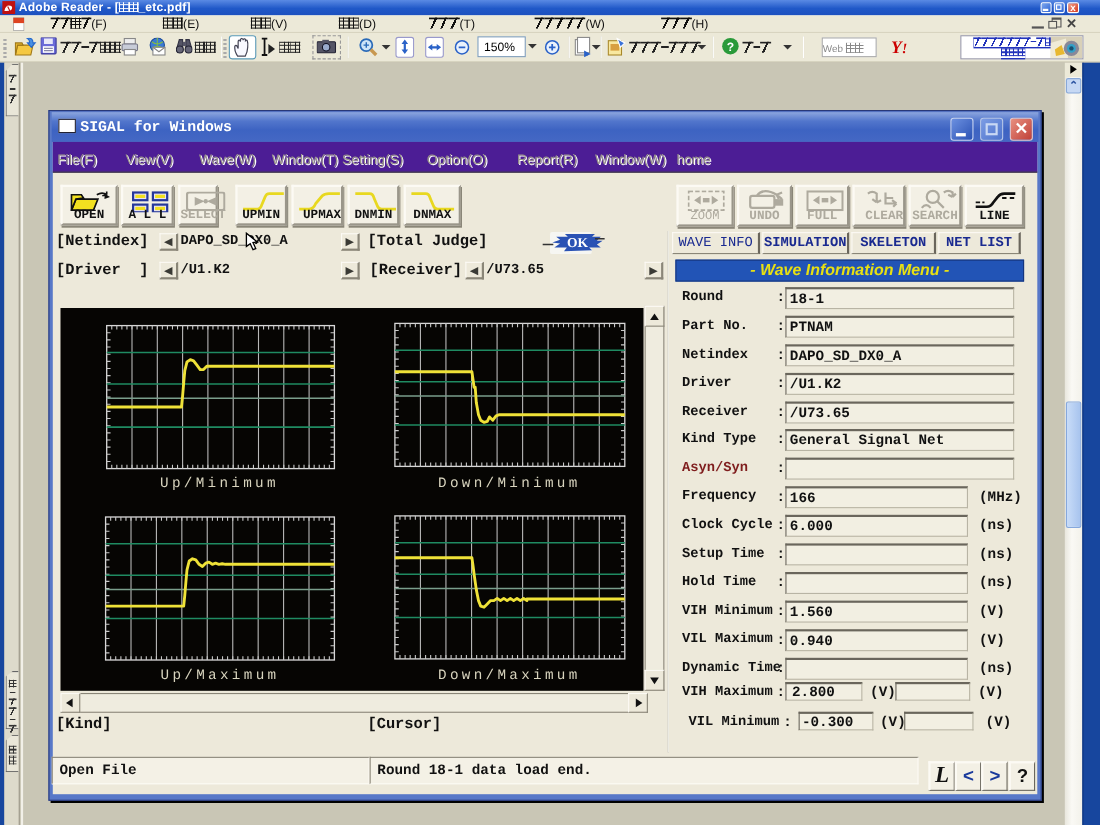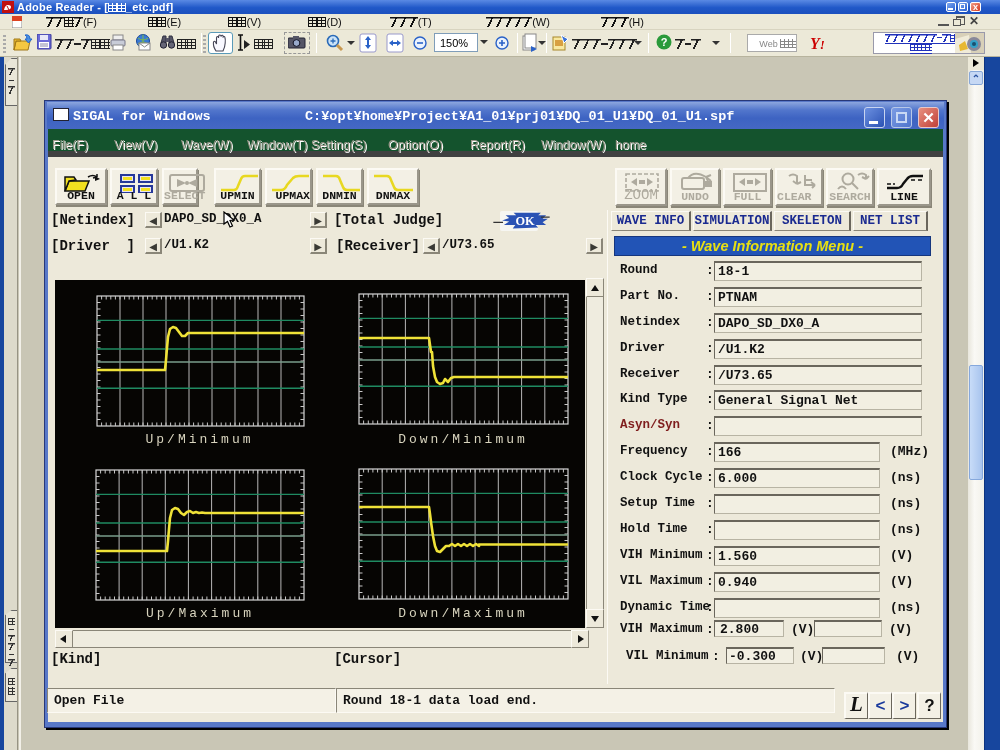--- a/index.html
+++ b/index.html
@@ -136,21 +136,21 @@
       <path d="M9 1 L16 5 L12 9 Z" fill="#3A72D8" stroke="#fff"></path>
     </svg>
 <div class="ab" style="left:572px;top:8px;font-size:11px;color:#222"><span class="a"></span><span class="a"></span><span class="a"></span><span class="a2"></span><span class="a"></span><span class="a"></span><span class="a"></span></div>
 <div class="ab" style="left:634px;top:11px;border:4px solid transparent;border-top:4px solid #333"></div>
 <svg class="ab" style="left:656px;top:4px" width="16" height="16">
       <circle cx="8" cy="8" r="7.5" fill="#2A9A3A"></circle>
       <text x="8" y="12" font-size="11" font-weight="bold" fill="#fff" text-anchor="middle" font-family="Liberation Sans">?</text>
     </svg>
 <div class="ab" style="left:675px;top:8px;font-size:11px;color:#222"><span class="a"></span><span class="a2"></span><span class="a"></span></div>
 <div class="ab" style="left:712px;top:11px;border:4px solid transparent;border-top:4px solid #333"></div>
-<div class="ab" style="left:747px;top:4px;width:50px;height:18px;background:#fff;border:1px solid #AAA;font-size:9px;color:#888;text-align:right;padding-top:4px">Web <span class="k" style="font-size:9px"></span><span class="k" style="font-size:9px"></span></div>
+<div class="ab" style="left:747px;top:4px;width:50px;height:18px;background:#fff;border:1px solid #AAA;font-size:9px;color:#888;text-align:left;padding-top:4px">Web <span class="k" style="font-size:9px"></span><span class="k" style="font-size:9px"></span></div>
 <div class="ab" style="left:810px;top:5px;font-family:'Liberation Serif',serif;font-style:italic;font-weight:bold;font-size:16px;color:#C00">Y<span style="font-size:13px">!</span></div>
 <div class="ab" style="left:873px;top:2px;width:112px;height:22px;background:#fff;border:1px solid #99A"></div>
 <div class="ab" style="left:878px;top:4px;width:86px;font-size:8.5px;color:#2233BB;border-bottom:0px;text-align:center;line-height:9.5px"><span style="box-shadow:0 1px 0 #2233BB"><span class="a"></span><span class="a"></span><span class="a"></span><span class="a"></span><span class="a"></span><span class="a"></span><span class="a"></span><span class="a2"></span><span class="a"></span><span class="k"></span></span><br><span style="box-shadow:0 1px 0 #2233BB"><span class="k"></span><span class="k"></span><span class="k"></span></span></div>
 <svg class="ab" style="left:955px;top:3px" width="29" height="20">
       <rect width="29" height="20" fill="#D8D0B8"></rect>
       <path d="M0 6 L14 2 L16 20 L0 20 Z" fill="#F0EBD8"></path>
       <circle cx="19" cy="11" r="7" fill="#889"></circle>
       <circle cx="19" cy="11" r="4" fill="#33A0C8"></circle>
       <circle cx="19" cy="11" r="2" fill="#1A5070"></circle>
       <path d="M4 12 L10 8 L13 16 L5 18 Z" fill="#E8B830"></path>
@@ -172,30 +172,29 @@
   </div>
 <div class="ab" style="left:968px;top:70px;width:16px;height:680px;background:linear-gradient(90deg,#E8E6DC,#FAF9F5 40%,#F2F1EA)"></div>
 <div class="ab" style="left:969px;top:71px;width:14px;height:14px;background:#C6D8F4;border:1px solid #88A8D8;border-radius:2px;color:#2A52A0;font-weight:bold;font-size:10px;text-align:center;line-height:13px">⌃</div>
 <div class="ab" style="left:969px;top:365px;width:14px;height:115px;background:linear-gradient(90deg,#C8DCF8,#A8C4EE);border:1px solid #86A8DC;border-radius:2px"></div>
 <div class="ab" style="left:984px;top:57px;width:16px;height:693px;background:#17469E;border-left:1px solid #0D3480"></div>
 <div class="ab" style="left:44px;top:100px;width:903px;height:628px;background:#5878C8;border:1px solid #283878;box-shadow:2px 2px 0 #000"></div>
 <div class="ab" style="left:48px;top:129px;width:895px;height:593px;background:#EDE9DA"></div>
 <div class="ab" style="left:47px;top:102px;width:897px;height:27px;background:linear-gradient(180deg,#8CA6DE 0%,#5276CC 30%,#3D63C2 60%,#4568C4 100%)">
 <div class="ab" style="left:6px;top:6px;width:16px;height:13px;background:#fff;border:1px solid #223"></div>
 <div class="ab mono" style="left:26px;top:7px;color:#fff;font-weight:bold;font-size:13.5px">SIGAL for Windows</div>
-<div class="ab mono" style="left:258px;top:7px;color:#fff;font-weight:bold;font-size:13.5px">C:¥opt¥home¥Project¥A1_01¥prj01¥DQ_01_U1¥DQ_01_U1.spf</div>
 <div class="ab" style="left:817px;top:5px;width:21px;height:21px;background:linear-gradient(135deg,#6C90E0,#2B52B4);border:1px solid #C8D4F0;border-radius:3px">
       <div class="ab" style="left:4px;top:13px;width:9px;height:3px;background:#fff"></div>
     </div>
 <div class="ab" style="left:844px;top:5px;width:21px;height:21px;background:linear-gradient(135deg,#7C9CE4,#4E74CC);border:1px solid #B8C8E8;border-radius:3px">
       <div class="ab" style="left:4px;top:4px;width:11px;height:11px;border:2px solid #C8D8F4"></div>
     </div>
 <div class="ab" style="left:871px;top:5px;width:21px;height:21px;background:linear-gradient(135deg,#E89080,#C04038);border:1px solid #E8C8C8;border-radius:3px;color:#fff;font-size:15px;font-weight:bold;text-align:center;line-height:19px">✕</div>
 </div>
-<div class="ab" style="left:48px;top:129px;width:895px;height:28px;background:#14532d;border-bottom:6px solid #404040">
+<div class="ab" style="left:48px;top:129px;width:895px;height:28px;background:#4c1d95;border-bottom:1px solid #404040">
 <div class="ab" style="left:4px;top:9px;font-size:12.5px;color:#9B978A;text-shadow:1px 1px 0 #fff">File(F)</div>
 <div class="ab" style="left:66px;top:9px;font-size:12.5px;color:#9B978A;text-shadow:1px 1px 0 #fff">View(V)</div>
 <div class="ab" style="left:133px;top:9px;font-size:12.5px;color:#9B978A;text-shadow:1px 1px 0 #fff">Wave(W)</div>
 <div class="ab" style="left:199px;top:9px;font-size:12.5px;color:#9B978A;text-shadow:1px 1px 0 #fff">Window(T)</div>
 <div class="ab" style="left:263px;top:9px;font-size:12.5px;color:#9B978A;text-shadow:1px 1px 0 #fff">Setting(S)</div>
 <div class="ab" style="left:340px;top:9px;font-size:12.5px;color:#9B978A;text-shadow:1px 1px 0 #fff">Option(O)</div>
 <div class="ab" style="left:422px;top:9px;font-size:12.5px;color:#9B978A;text-shadow:1px 1px 0 #fff">Report(R)</div>
 <div class="ab" style="left:493px;top:9px;font-size:12.5px;color:#9B978A;text-shadow:1px 1px 0 #fff">Window(W)</div>
 <div class="ab" style="left:567px;top:9px;font-size:12.5px;color:#9B978A;text-shadow:1px 1px 0 #fff">home</div>
 </div>
@@ -256,21 +255,21 @@
       <path d="M1 3 L14 3 Q17 3 18 7 L21 14 Q22 17 25 17 L40 17" fill="none" stroke="#E8D820" stroke-width="2.5"></path>
     </svg>
     <div class="ab mono" style="left:0;right:0;bottom:1px;text-align:center;font-weight:bold;font-size:11.5px;color:#111">DNMAX</div>
   </div>
 <div class="ab" style="left:615px;top:168px;width:52px;height:38px;background:#F3F0E5;border-top:2px solid #FCFAF4;border-left:2px solid #FCFAF4;border-right:2px solid #9A968A;border-bottom:2px solid #9A968A;box-shadow:1px 2px 0 #8A8678">
     <svg class="ab" style="left:8px;top:3px" width="34" height="19">
       <rect x="1" y="1" width="32" height="17" fill="none" stroke="#AEAA9E" stroke-width="1.6" stroke-dasharray="4 2"></rect>
       <path d="M6 9 L12 5 V13 Z M28 9 L22 5 V13 Z" fill="#AEAA9E"></path>
       <rect x="14" y="7" width="6" height="4" fill="#AEAA9E"></rect>
     </svg>
-    <div class="ab mono" style="left:0;right:0;bottom:1px;text-align:center;font-weight:normal;font-size:14px;color:#AEAA9E">ZOOM</div>
+    <div class="ab mono" style="left:0;right:0;bottom:1px;text-align:center;font-weight:normal;font-size:11px;color:#AEAA9E">ZOOM</div>
   </div>
 <div class="ab" style="left:670px;top:168px;width:50px;height:38px;background:#F3F0E5;border-top:2px solid #FCFAF4;border-left:2px solid #FCFAF4;border-right:2px solid #9A968A;border-bottom:2px solid #9A968A;box-shadow:1px 2px 0 #8A8678">
     <svg class="ab" style="left:8px;top:2px" width="34" height="20">
       <rect x="2" y="6" width="22" height="11" rx="2" fill="none" stroke="#AEAA9E" stroke-width="2"></rect>
       <path d="M8 6 Q14 -2 26 5 L31 9 M26 5 L31 3 M26 5 L28 9" stroke="#AEAA9E" stroke-width="2" fill="none"></path>
       <rect x="24" y="9" width="8" height="6" fill="#AEAA9E"></rect>
     </svg>
     <div class="ab mono" style="left:0;right:0;bottom:1px;text-align:center;font-weight:bold;font-size:11.5px;color:#AEAA9E">UNDO</div>
   </div>
 <div class="ab" style="left:723px;top:168px;width:49px;height:38px;background:#F3F0E5;border-top:2px solid #FCFAF4;border-left:2px solid #FCFAF4;border-right:2px solid #9A968A;border-bottom:2px solid #9A968A;box-shadow:1px 2px 0 #8A8678">
@@ -278,21 +277,21 @@
       <rect x="1" y="1" width="32" height="17" fill="none" stroke="#AEAA9E" stroke-width="2"></rect>
       <path d="M6 9 L12 5 V13 Z M28 9 L22 5 V13 Z" fill="#AEAA9E"></path>
       <rect x="14" y="7" width="6" height="4" fill="#AEAA9E"></rect>
     </svg>
     <div class="ab mono" style="left:0;right:0;bottom:1px;text-align:center;font-weight:bold;font-size:11.5px;color:#AEAA9E">FULL</div>
   </div>
 <div class="ab" style="left:775px;top:168px;width:48px;height:38px;background:#F3F0E5;border-top:2px solid #FCFAF4;border-left:2px solid #FCFAF4;border-right:2px solid #9A968A;border-bottom:2px solid #9A968A;box-shadow:1px 2px 0 #8A8678">
     <svg class="ab" style="left:8px;top:2px" width="34" height="20">
       <path d="M4 4 Q8 1 12 4 L12 12 M12 12 L8 9 M12 12 L16 10 M20 3 L20 13 L30 13 M20 8 L27 8 M30 13 L26 10 M30 13 L27 16" stroke="#AEAA9E" stroke-width="2" fill="none"></path>
     </svg>
-    <div class="ab mono" style="left:0;right:0;bottom:1px;text-align:left;font-weight:bold;font-size:11.5px;color:#AEAA9E">CLEAR</div>
+    <div class="ab mono" style="left:0;right:0;bottom:1px;text-align:right;font-weight:bold;font-size:11.5px;color:#AEAA9E">CLEAR</div>
   </div>
 <div class="ab" style="left:826px;top:168px;width:48px;height:38px;background:#F3F0E5;border-top:2px solid #FCFAF4;border-left:2px solid #FCFAF4;border-right:2px solid #9A968A;border-bottom:2px solid #9A968A;box-shadow:1px 2px 0 #8A8678">
     <svg class="ab" style="left:8px;top:1px" width="34" height="21">
       <circle cx="12" cy="8" r="5.5" fill="none" stroke="#AEAA9E" stroke-width="2"></circle>
       <path d="M16 12 L22 18 M2 18 Q6 13 10 18 M22 4 Q26 1 30 4 L30 8 M30 8 L26 6 M30 8 L33 5" stroke="#AEAA9E" stroke-width="2" fill="none"></path>
     </svg>
     <div class="ab mono" style="left:0;right:0;bottom:1px;text-align:center;font-weight:bold;font-size:11.5px;color:#AEAA9E">SEARCH</div>
   </div>
 <div class="ab" style="left:877px;top:168px;width:54px;height:38px;background:#F3F0E5;border-top:2px solid #FCFAF4;border-left:2px solid #FCFAF4;border-right:2px solid #9A968A;border-bottom:2px solid #9A968A;box-shadow:1px 2px 0 #8A8678">
     <svg class="ab" style="left:6px;top:2px" width="40" height="20">
@@ -408,21 +407,21 @@
 <div class="ab" style="left:55px;top:630px;width:534px;height:18px;background:#EFECDF;border:1px solid #8A8678;border-left:none"></div>
 <div class="ab" style="left:55px;top:630px;width:18px;height:18px;background:#EDE9DA;border:1px solid #8A8678;border-top-color:#FCFAF4;border-left-color:#FCFAF4">
     <div class="ab" style="left:4px;top:4px;border:4.5px solid transparent;border-right:6px solid #111;border-left:none"></div>
   </div>
 <div class="ab" style="left:571px;top:630px;width:18px;height:18px;background:#EDE9DA;border:1px solid #8A8678;border-top-color:#FCFAF4;border-left-color:#FCFAF4">
     <div class="ab" style="left:6px;top:4px;border:4.5px solid transparent;border-left:6px solid #111;border-right:none"></div>
   </div>
 <div class="ab mono" style="left:51px;top:651px;font-size:14px;font-weight:bold;color:#111">[Kind]</div>
 <div class="ab mono" style="left:334px;top:651px;font-size:14px;font-weight:bold;color:#111">[Cursor]</div>
 <div class="ab" style="left:607px;top:210px;width:1px;height:474px;background:#9A968A;border-right:1px solid #FCFAF4"></div>
-<div class="ab mono" style="left:611px;top:211px;width:80px;height:20px;background:#EDE9DA;border-top:1px solid #FCFAF4;border-left:1px solid #FCFAF4;border-right:2px solid #6A665C;border-bottom:1px solid #8A8678;font-weight:bold;font-size:12.5px;color:#1A2A90;text-align:center;line-height:19px;letter-spacing:0px">WAVE INFO</div>
+<div class="ab mono" style="left:611px;top:211px;width:80px;height:20px;background:#EDE9DA;border-top:1px solid #FCFAF4;border-left:1px solid #FCFAF4;border-right:2px solid #6A665C;border-bottom:1px solid #8A8678;font-weight:normal;font-size:12.5px;color:#1A2A90;text-align:center;line-height:19px;letter-spacing:0px">WAVE INFO</div>
 <div class="ab mono" style="left:693px;top:211px;width:79px;height:20px;background:#EDE9DA;border-top:1px solid #FCFAF4;border-left:1px solid #FCFAF4;border-right:2px solid #6A665C;border-bottom:1px solid #8A8678;font-weight:bold;font-size:12.5px;color:#1A2A90;text-align:center;line-height:19px;letter-spacing:0px">SIMULATION</div>
 <div class="ab mono" style="left:774px;top:211px;width:77px;height:20px;background:#EDE9DA;border-top:1px solid #FCFAF4;border-left:1px solid #FCFAF4;border-right:2px solid #6A665C;border-bottom:1px solid #8A8678;font-weight:bold;font-size:12.5px;color:#1A2A90;text-align:center;line-height:19px;letter-spacing:0px">SKELETON</div>
 <div class="ab mono" style="left:853px;top:211px;width:75px;height:20px;background:#EDE9DA;border-top:1px solid #FCFAF4;border-left:1px solid #FCFAF4;border-right:2px solid #6A665C;border-bottom:1px solid #8A8678;font-weight:bold;font-size:12.5px;color:#1A2A90;text-align:center;line-height:19px;letter-spacing:0px">NET LIST</div>
 <div class="ab" style="left:614px;top:236px;width:317px;height:20px;background:#2254B6;border:1px solid #16367E;color:#E8E012;font-weight:bold;font-style:italic;font-size:14.5px;text-align:center;line-height:18px;font-family:'Liberation Sans'">- Wave Information Menu -</div>
 <div class="ab mono" style="left:620px;top:263px;font-size:12.5px;font-weight:bold;color:#111">Round</div>
 <div class="ab mono" style="left:706px;top:263px;font-size:13px;font-weight:bold;color:#111">:</div>
 <div class="ab" style="left:714px;top:261px;width:208px;height:20px;background:#F2EFE2;border:1px solid #B8B4A4;border-top:2px solid #6A665C;border-left:1px solid #6A665C"></div>
 <div class="ab mono" style="left:718px;top:264px;font-size:13px;font-weight:bold;color:#111">18-1</div>
 <div class="ab mono" style="left:620px;top:289px;font-size:12.5px;font-weight:bold;color:#111">Part No.</div>
 <div class="ab mono" style="left:706px;top:289px;font-size:13px;font-weight:bold;color:#111">:</div>

